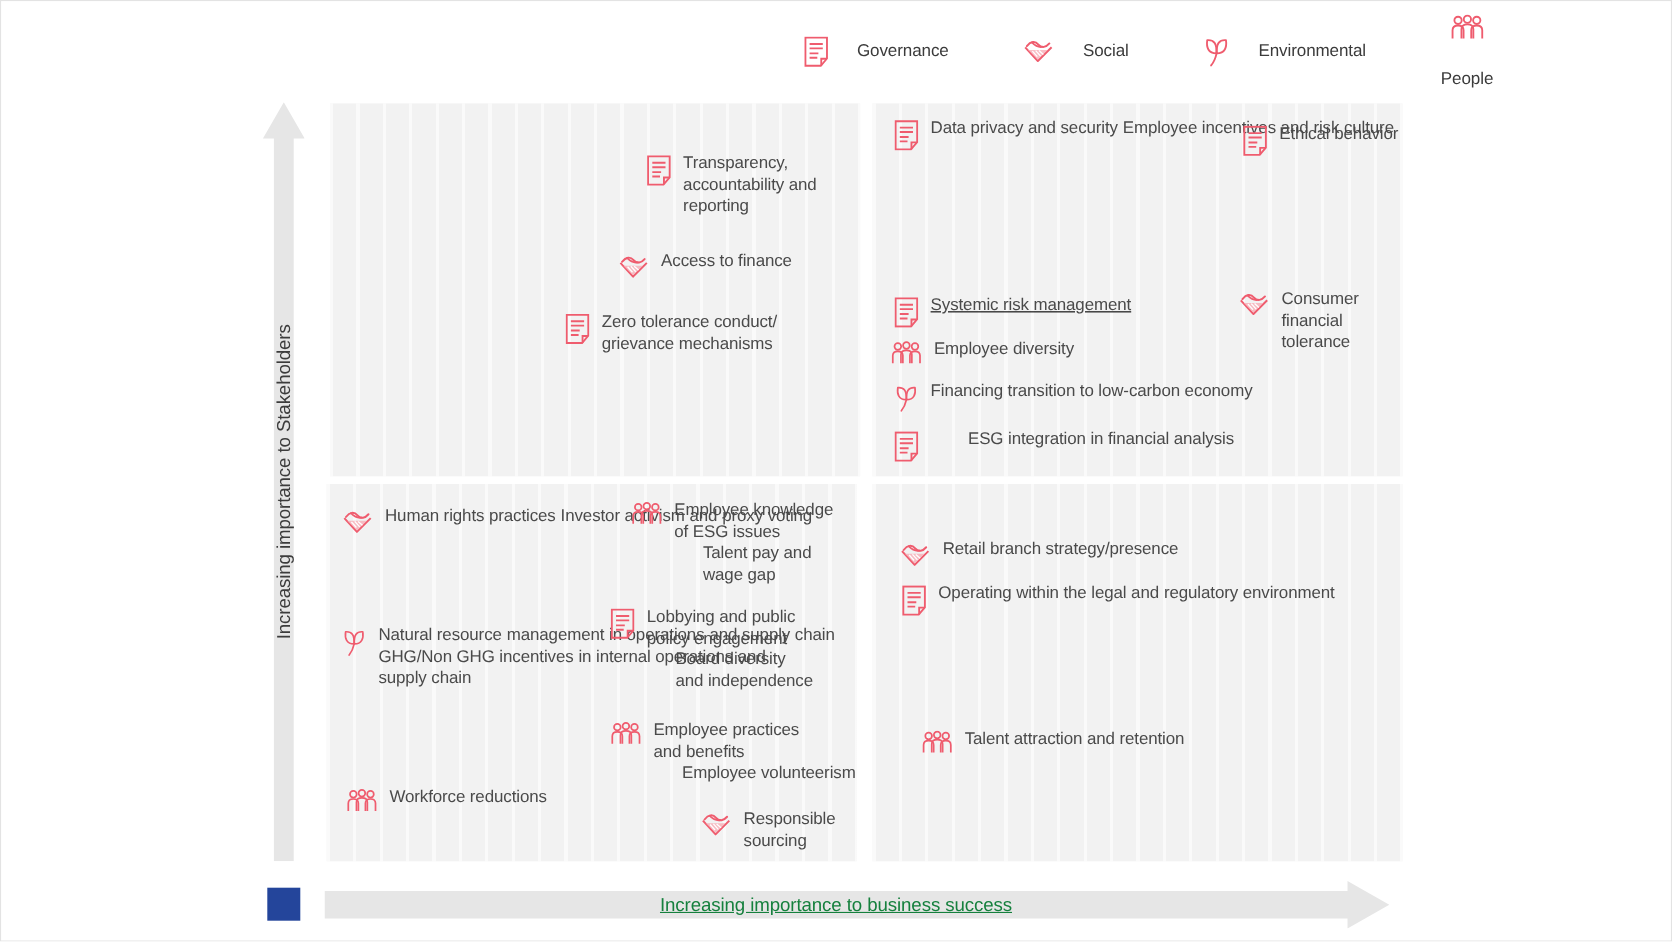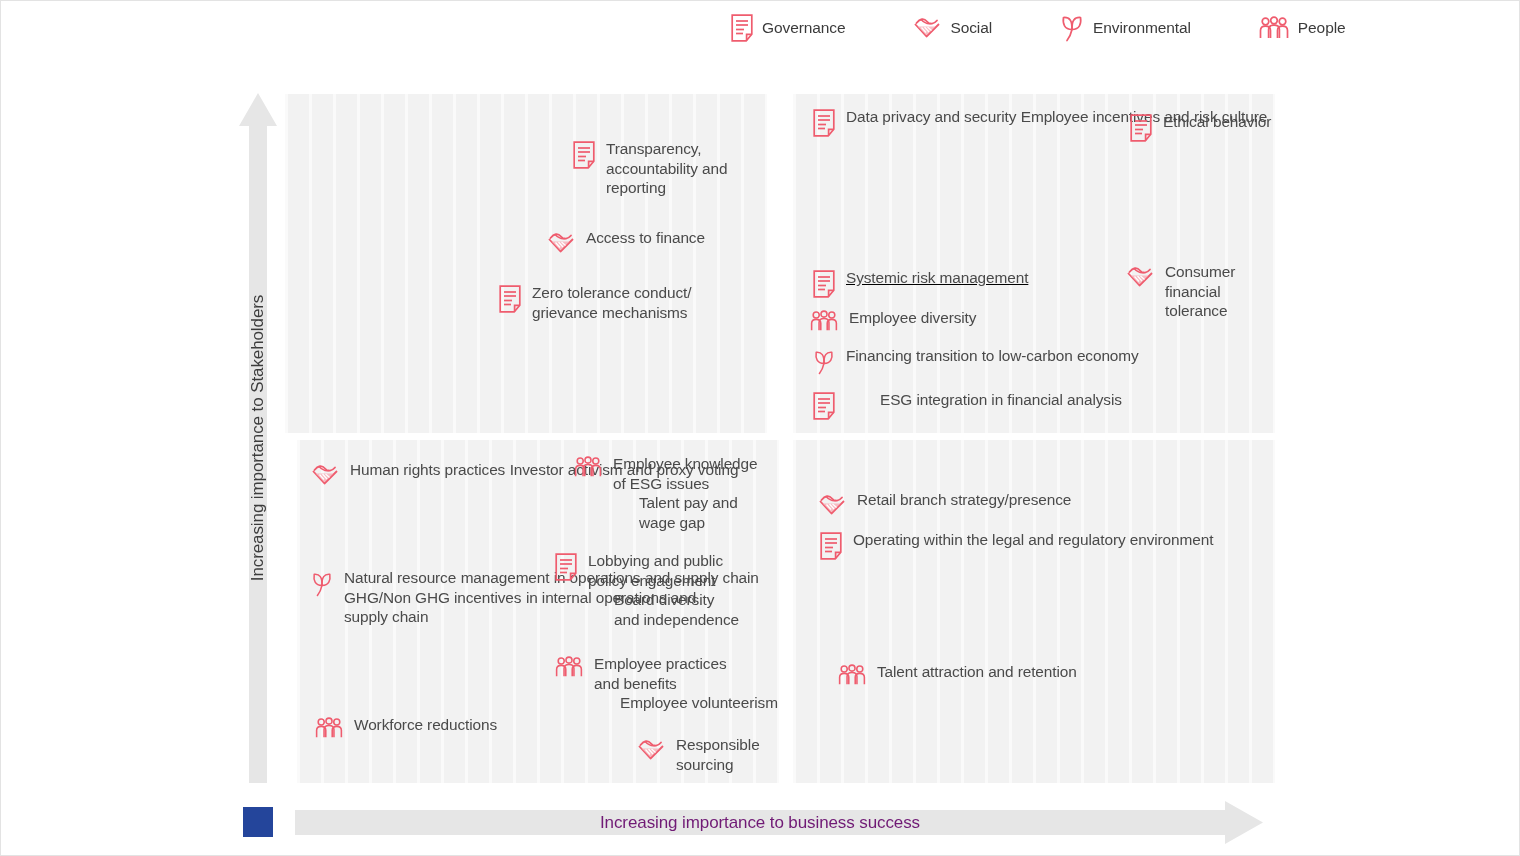--- a/index.html
+++ b/index.html
@@ -25,25 +25,25 @@
     position: absolute;
     left: 718px;
     top: 12px;
     display: flex;
     align-items: center;
     gap: 0px;
   }
   .legend-item {
     display: flex;
     align-items: center;
-    gap: 9px;
+    gap: 26px;
     margin-right: 56px;
     padding-left: 12px;
   }
-  .legend-item:last-child { margin-right: 0; }
+  .legend-item:last-child { margin-right: 0; flex-direction: column; }
   .legend-label {
     font-size: 15.5px;
     color: #3b3b3b;
     white-space: nowrap;
     letter-spacing: -0.1px;
   }
 
   
   .ico { display: block; flex: 0 0 auto; }
 
@@ -85,22 +85,23 @@
     left: 294px;
     top: 800px;
     width: 930px;
     height: 43px;
     display: flex;
     align-items: center;
     justify-content: center;
   }
   #x-label span {
     font-size: 17px;
-    color: #701a75;
+    color: #15803d;
     letter-spacing: -0.1px;
+    text-decoration: underline;
   }
 
   #origin-square {
     position: absolute;
     left: 242px;
     top: 806px;
     width: 30px;
     height: 30px;
     background: #24459b;
   }
@@ -111,21 +112,21 @@
     background-color: #f2f2f2;
     background-image: repeating-linear-gradient(
       90deg,
       rgba(255,255,255,0.62) 0px,
       rgba(255,255,255,0.62) 3px,
       rgba(255,255,255,0.0) 3px,
       rgba(255,255,255,0.0) 24px
     );
     overflow: hidden;
   }
-  #quad-tl { left: 284px; top: 93px;  width: 482px; height: 339px; }
+  #quad-tl { left: 299px; top: 93px;  width: 482px; height: 339px; }
   #quad-tr { left: 792px; top: 93px;  width: 482px; height: 339px; }
   #quad-bl { left: 296px; top: 439px; width: 482px; height: 343px; }
   #quad-br { left: 792px; top: 439px; width: 482px; height: 343px; text-align: center; }
 
   
   .group {
     position: absolute;
     display: flex;
     align-items: flex-start;
     gap: 11px;

